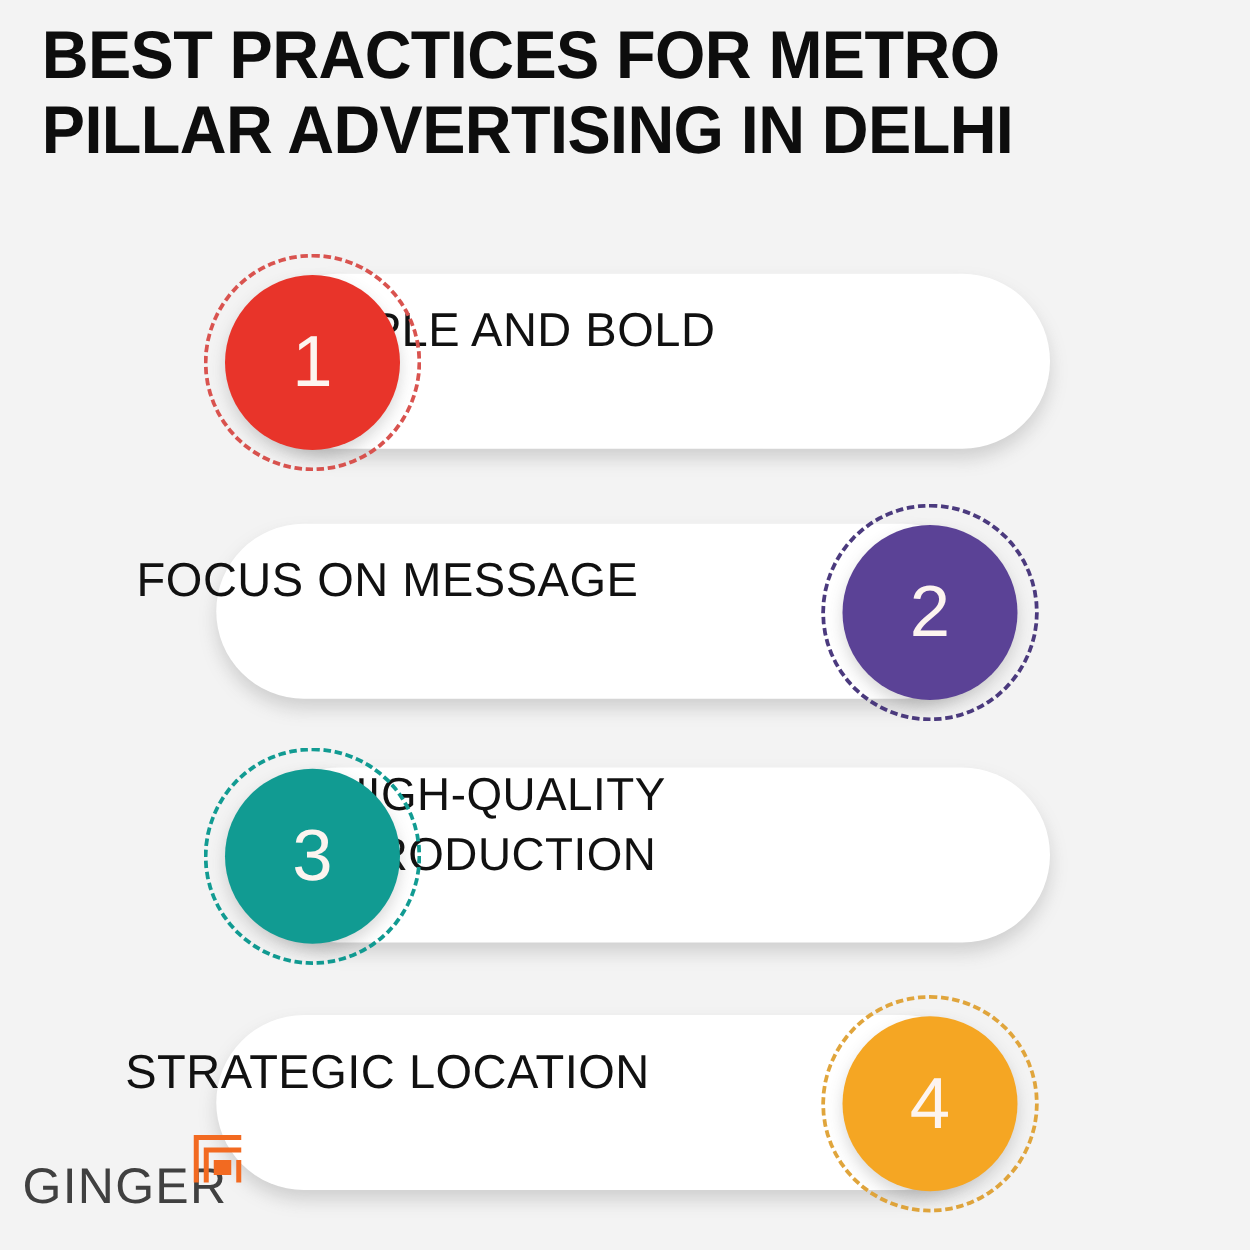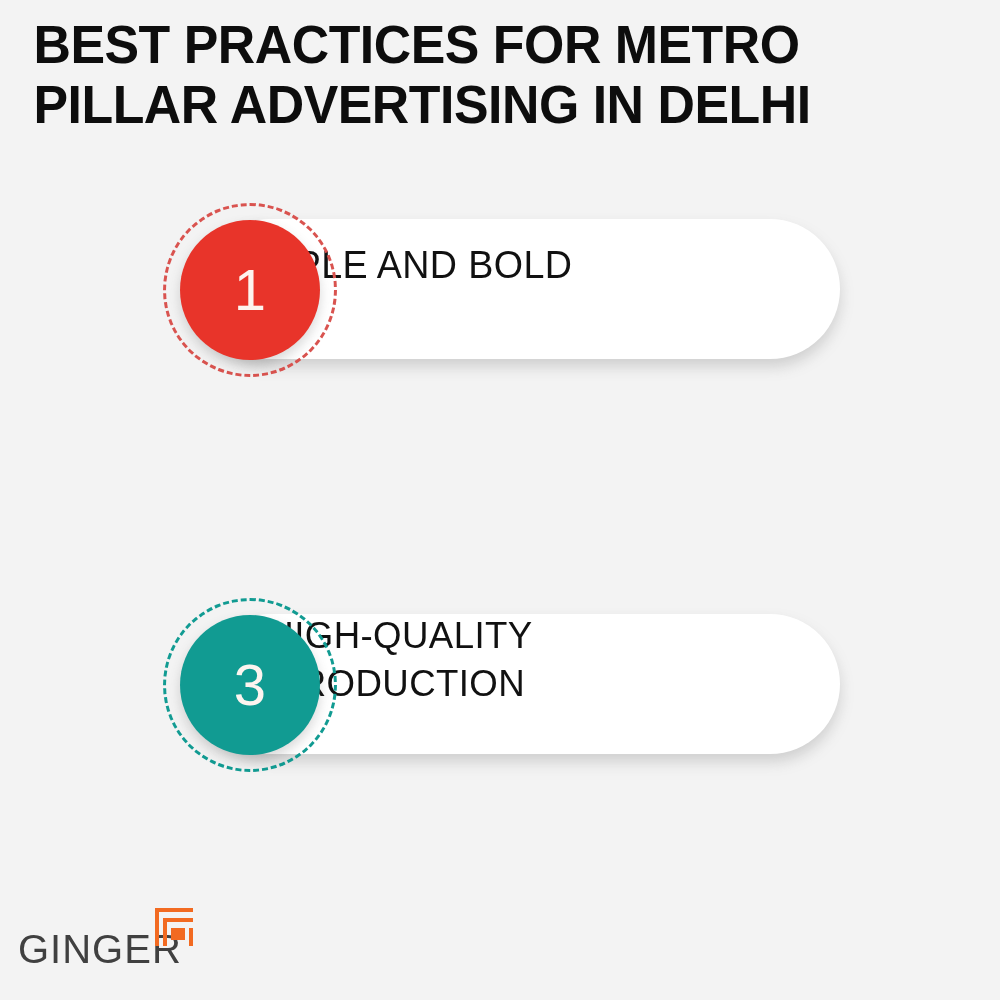--- a/index.html
+++ b/index.html
@@ -191,37 +191,57 @@
     <div class="pill pill-left"></div>
     <div class="pill-label label-left">SIMPLE AND BOLD</div>
     <div class="badge badge-left">
       <div class="ring" style="border-color:#d9534f;"></div>
       <div class="disc" style="background:#e8342a;">
         <span class="disc-num">1</span>
       </div>
     </div>
   </div>
 
+  <div class="row row-2">
+    <div class="pill pill-right"></div>
+    <div class="pill-label label-right">FOCUS ON MESSAGE</div>
+    <div class="badge badge-right">
+      <div class="ring" style="border-color:#4b3a7e;"></div>
+      <div class="disc" style="background:#5b4296;">
+        <span class="disc-num">2</span>
+      </div>
+    </div>
+  </div>
 
   <div class="row row-3">
     <div class="pill pill-left"></div>
     <div class="pill-label label-left label-two-line">
       <div>
         <div>HIGH-QUALITY</div>
         <div>PRODUCTION</div>
       </div>
     </div>
     <div class="badge badge-left">
       <div class="ring" style="border-color:#119b92;"></div>
       <div class="disc" style="background:#119b92;">
         <span class="disc-num">3</span>
       </div>
     </div>
   </div>
 
+  <div class="row row-4">
+    <div class="pill pill-right"></div>
+    <div class="pill-label label-right">STRATEGIC LOCATION</div>
+    <div class="badge badge-right">
+      <div class="ring" style="border-color:#e0a53c;"></div>
+      <div class="disc" style="background:#f5a623;">
+        <span class="disc-num">4</span>
+      </div>
+    </div>
+  </div>
 
 </div>
 
 <div class="logo">
   <div class="logo-word">GINGER</div>
   <div class="logo-sub">MEDIA GROUP</div>
   <div class="logo-mark">
     <svg width="46" height="46" viewBox="0 0 46 46" xmlns="http://www.w3.org/2000/svg">
       <path d="M4 6 H42 V10 H8 V44 H4 Z" fill="#f26a21"></path>
       <path d="M12 16 H42 V20 H16 V44 H12 Z" fill="#f26a21"></path>

